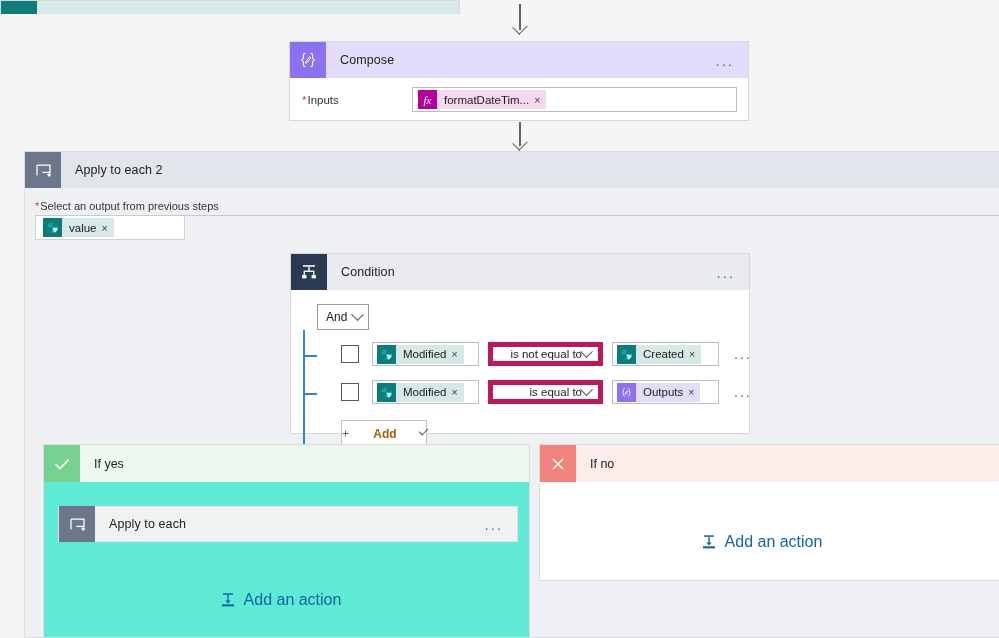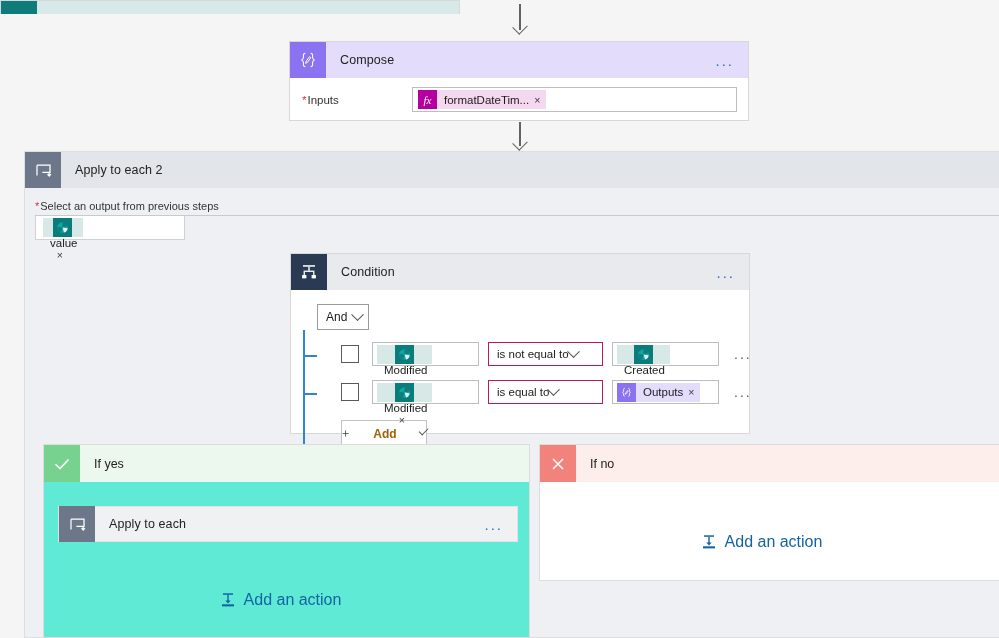--- a/index.html
+++ b/index.html
@@ -48,21 +48,21 @@
   }
 
   
   .token { display: inline-flex; align-items: center; height: 19px; font-size: 11.5px; }
   .token .tico {
     width: 19px; height: 19px; flex: 0 0 19px;
     display: flex; align-items: center; justify-content: center;
   }
   .token .tlabel { padding: 0 5px 0 7px; color: #1b1b1b; white-space: nowrap; }
   .token .tx { padding-right: 6px; font-size: 10.5px; color: #3a3a3a; }
-  .tk-sp   { background: #d6e9e6; flex-direction: column; }
+  .tk-sp   { background: #d6e9e6; }
   .tk-sp   .tico { background: #0a7c7c; }
   .tk-fx   { background: #f4d8ef; }
   .tk-fx   .tico { background: #b4009e; color: #fff; font-style: italic;
                    font-size: 11px; font-family: "Liberation Serif", serif; }
   .tk-out  { background: #e4dcfb; }
   .tk-out  .tico { background: #8b72f0; }
 
   
   .arrow { position: absolute; width: 14px; }
   .arrow .stem { position: absolute; left: 6px; top: 0; width: 1.5px; background: #626262; }
@@ -108,22 +108,22 @@
   .cond-check {
     width: 18px; height: 18px; border: 1.5px solid #5a5a5a; background: #fff;
     flex: 0 0 18px; margin-right: 13px;
   }
   .cond-field {
     width: 107px; height: 24px; border: 1px solid #bdbdbd; background: #fff;
     display: flex; align-items: center; padding-left: 4px; margin-right: 9px;
     flex: 0 0 107px;
   }
   .cond-op {
-    width: 115px; height: 24px; border: 1px solid #be185d; background: #fff;
-    display: flex; align-items: center; justify-content: flex-start;
+    width: 115px; height: 24px; border: 5px solid #be185d; background: #fff;
+    display: flex; align-items: center; justify-content: flex-end;
     padding: 0 7px 0 8px; font-size: 11.5px; color: #1b1b1b; margin-right: 9px;
     flex: 0 0 115px;
   }
   .cond-ell { color: #575757; font-size: 14px; letter-spacing: 2px; margin-left: 6px; }
   .add-btn {
     margin: 14px 0 0 24px; width: 86px; height: 27px;
     border: 1px solid #c2c2c2; background: #fff;
     display: flex; align-items: center; justify-content: center; gap: 24px;
     font-size: 12px; color: #a16207; font-weight: bold;
   }

